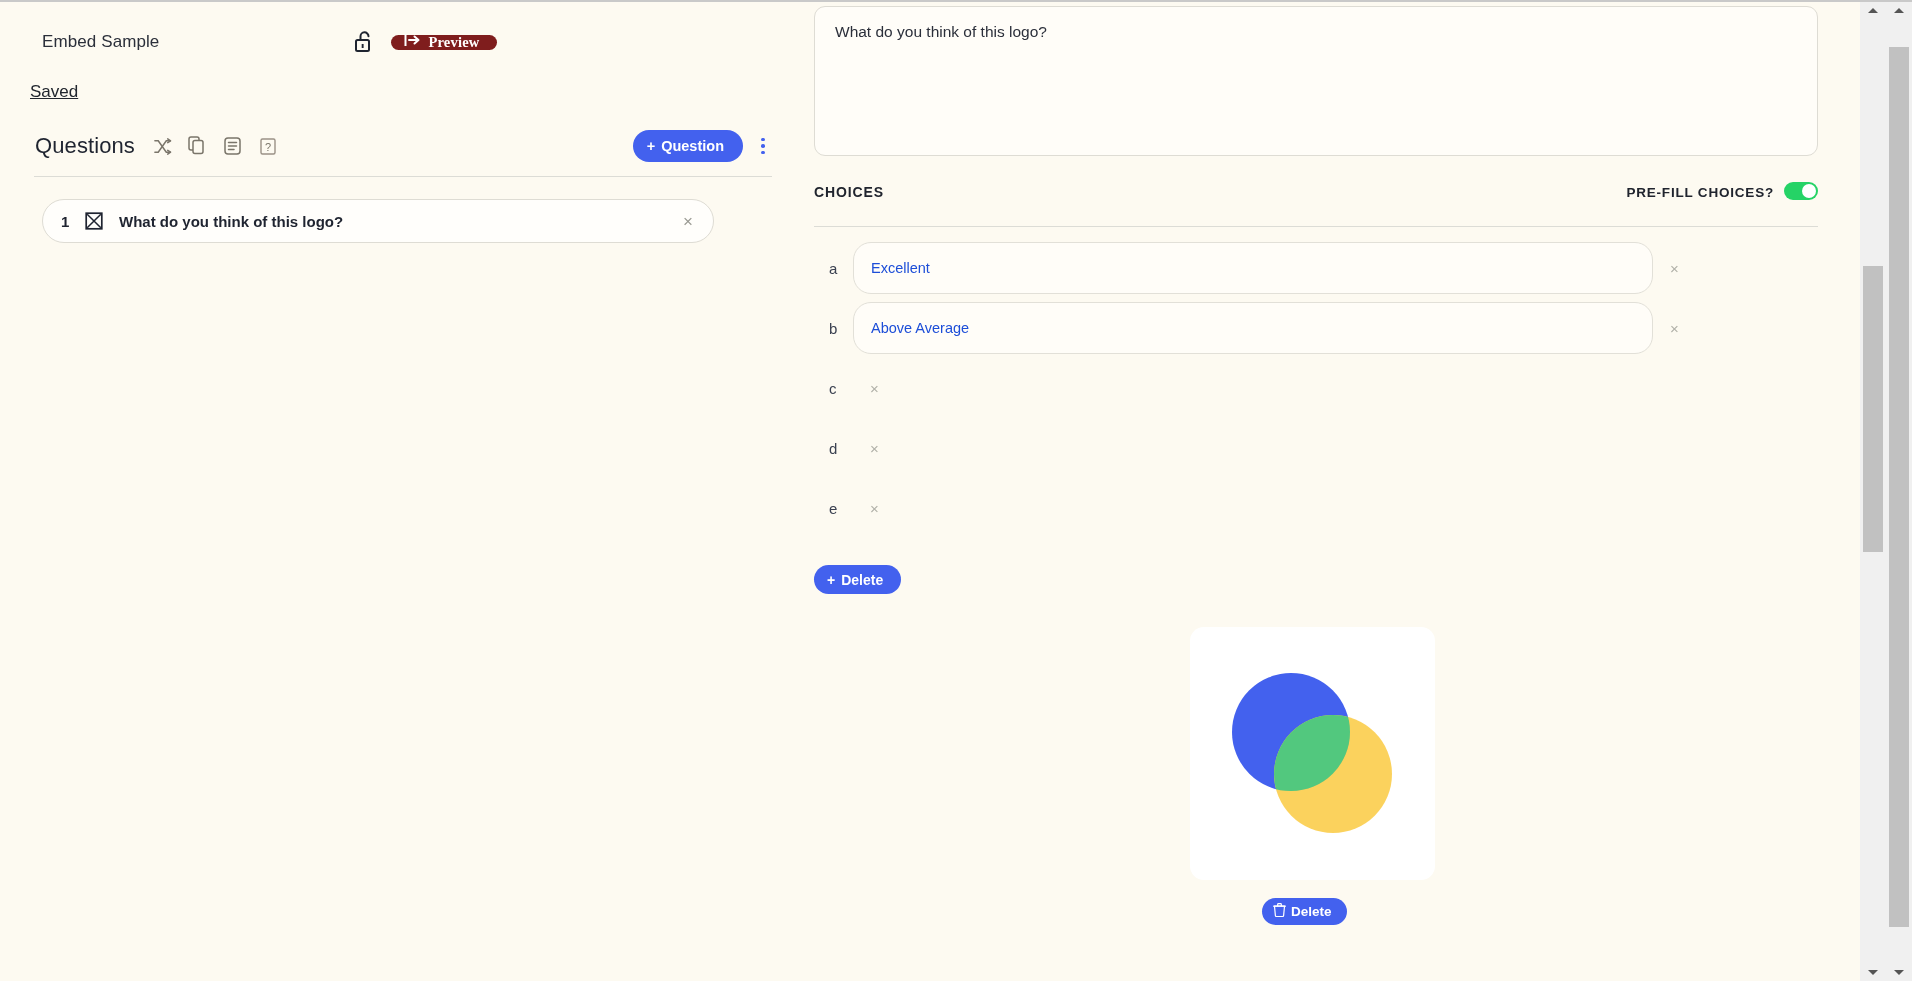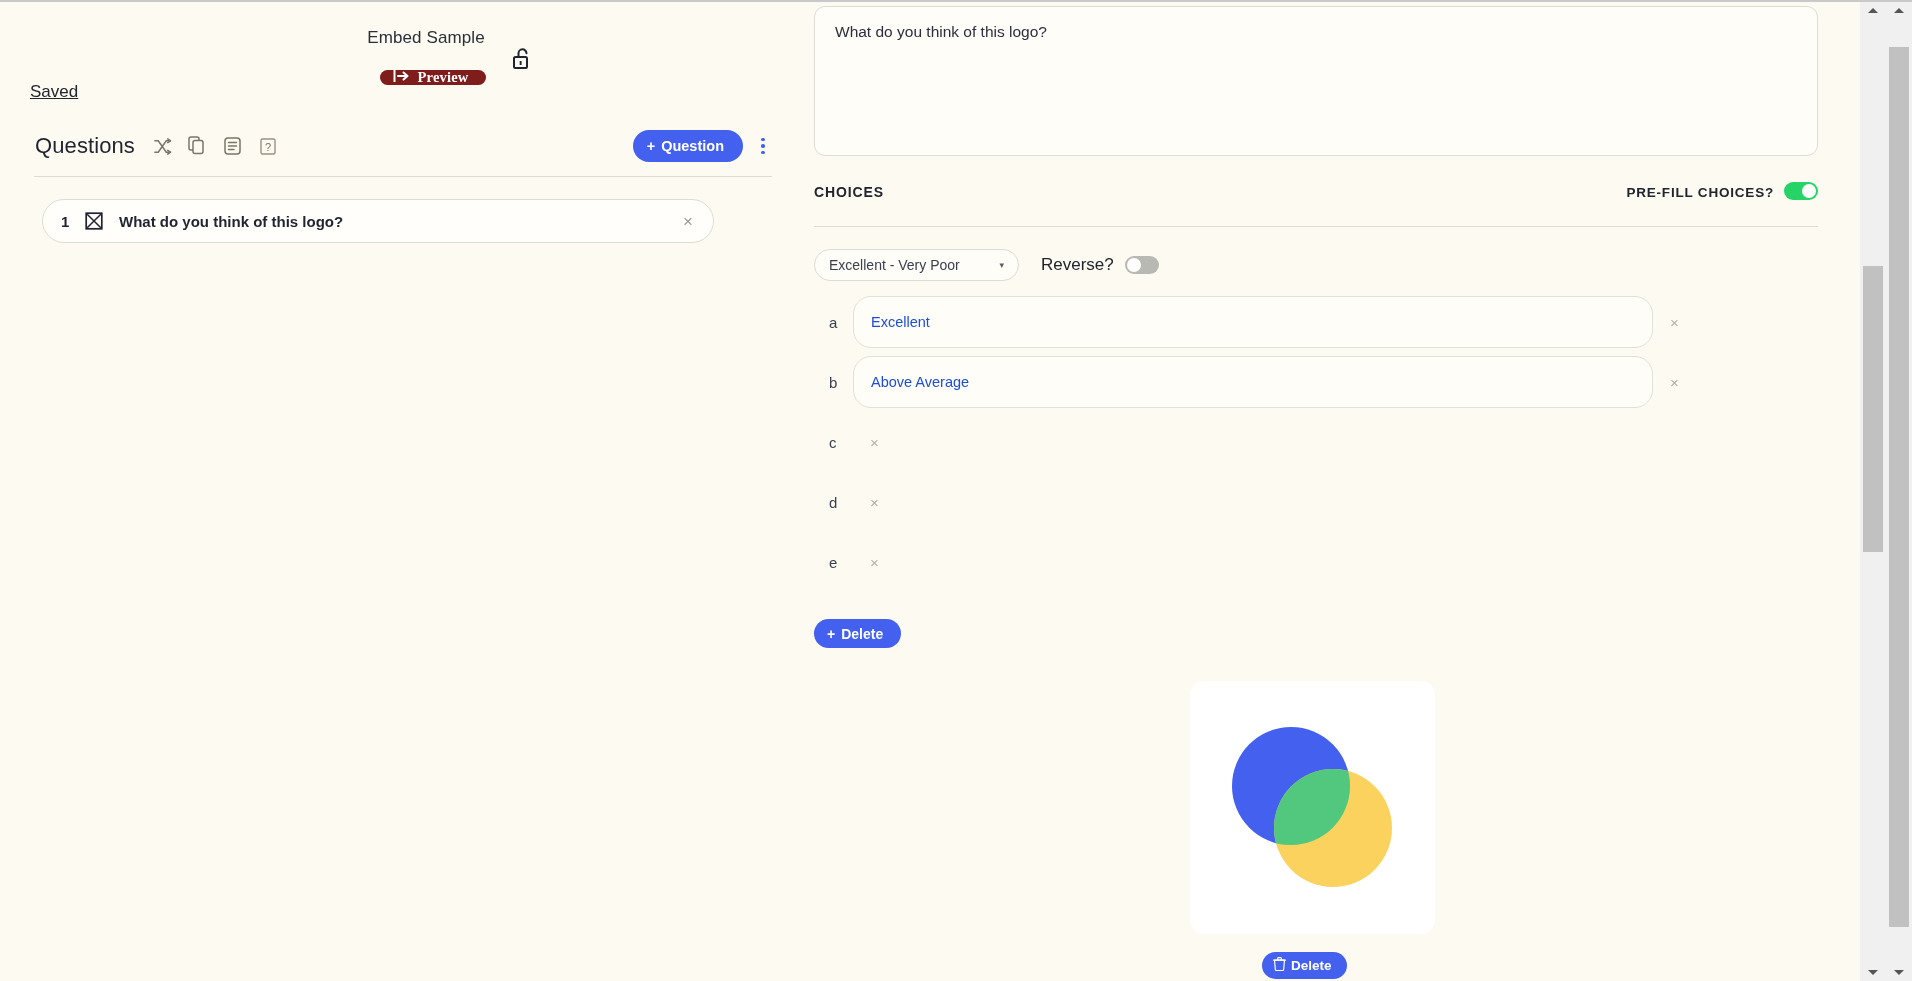--- a/index.html
+++ b/index.html
@@ -33,21 +33,20 @@
     height: 981px;
     padding: 0;
     position: relative;
   }
 
   .topbar {
     display: flex;
     align-items: center;
     padding: 28px 0 0 42px;
     height: 56px;
-    flex-direction: column;
   }
   .embed-title {
     font-size: 17px;
     color: #2b2f3a;
     letter-spacing: .1px;
   }
   .lock-icon {
     margin-left: 192px;
     display: inline-flex;
     align-items: center;
@@ -490,30 +489,20 @@
 
     <div class="choices-head">
       <span class="choices-label">CHOICES</span>
       <span class="ch-spacer"></span>
       <span class="prefill-label">PRE-FILL CHOICES?</span>
       <span class="toggle on">
           <span class="knob"></span>
         </span>
     </div>
 
-    <div class="scale-row">
-      <div class="scale-select">
-        <span>Excellent - Very Poor</span>
-        <span class="caret">▾</span>
-      </div>
-      <span class="reverse-label">Reverse?</span>
-      <span class="toggle off">
-          <span class="knob"></span>
-        </span>
-    </div>
 
     <div class="choice-row">
       <span class="choice-letter">a</span>
       <div class="choice-input">Excellent</div>
       <span class="choice-x">×</span>
     </div>
 
     <div class="choice-row">
       <span class="choice-letter">b</span>
       <div class="choice-input">Above Average</div>

